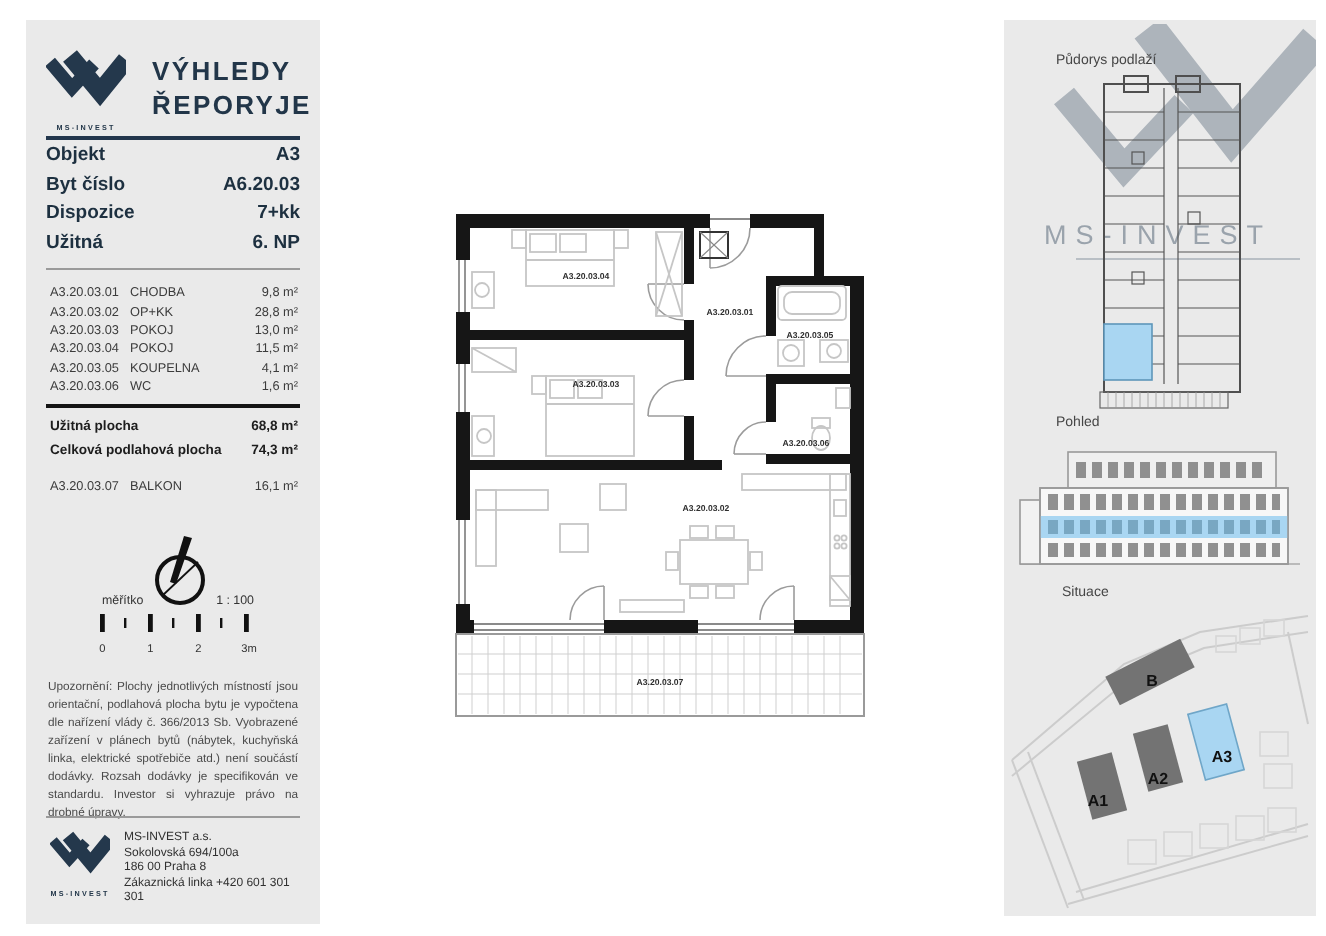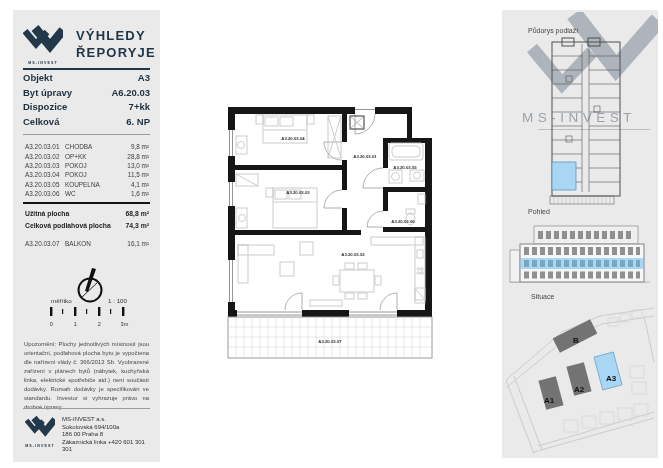--- a/index.html
+++ b/index.html
@@ -61,29 +61,29 @@
     </div>
 
     <div class="abs rule" style="top:58px;"></div>
 
     <div class="abs info-table">
       <div class="row">
         <span>Objekt</span>
           <span>A3</span>
       </div>
       <div class="row">
-        <span>Byt úpravy</span>
+        <span>Byt číslo</span>
           <span>A6.20.03</span>
       </div>
       <div class="row">
         <span>Dispozice</span>
           <span>7+kk</span>
       </div>
       <div class="row">
-        <span>Celková</span>
+        <span>Užitná</span>
           <span>6. NP</span>
       </div>
     </div>
 
     <div class="abs rule-thin" style="top:124px;"></div>
 
     <div class="abs rooms-table">
       <div class="row">
           <span class="code">A3.20.03.01</span>
           <span class="rname">CHODBA</span>

